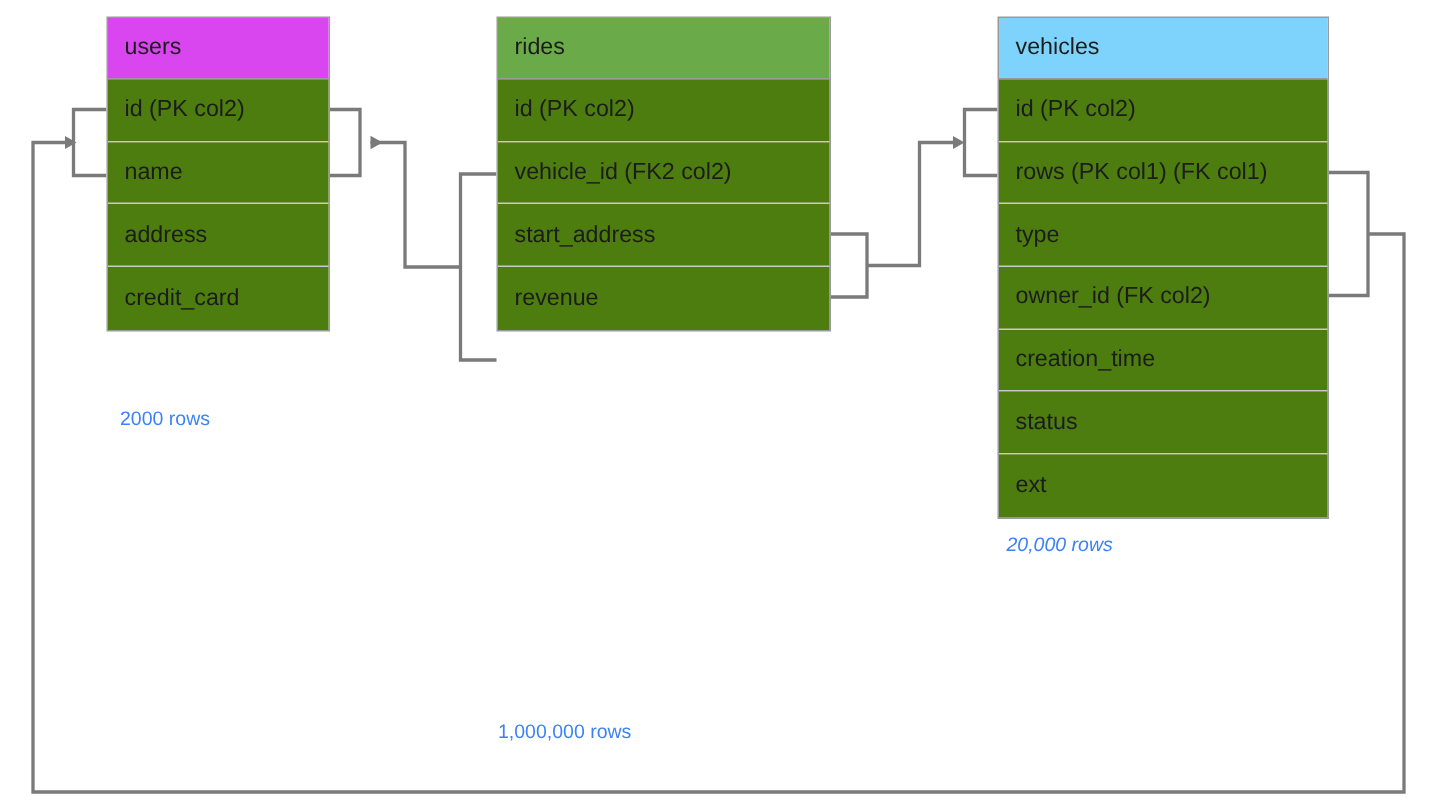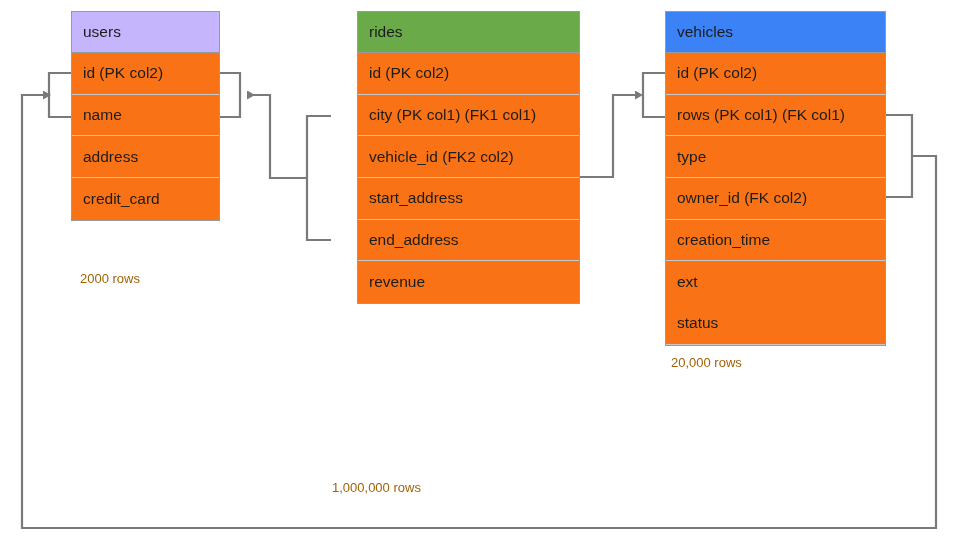--- a/index.html
+++ b/index.html
@@ -41,38 +41,38 @@
   }
   .entity-field {
     box-sizing: border-box;
     height: 41.7px;
     border-bottom: 1px solid #c9c9c9;
     display: flex;
     align-items: center;
     padding-left: 11px;
     font-size: 15.5px;
     color: #1c1c1c;
-    background: #f97316;
+    background: #4d7c0f;
   }
   .entity-field.last {
     border-bottom: none;
   }
   .row-count {
     position: absolute;
     font-size: 13px;
-    color: #a16207;
+    color: #3b82f6;
     white-space: nowrap;
     text-align: center;
   }
   #t-users  { left: 71px;  top: 11px; width: 149px; }
-  #t-rides  { left: 331px; top: 11px; width: 223px; margin-left: 26px; }
+  #t-rides  { left: 331px; top: 11px; width: 223px; }
   #t-vehicles { left: 665px; top: 11px; width: 221px; }
   #rc-users { left: 80px;  top: 271px; }
   #rc-rides { left: 332px; top: 480px; }
-  #rc-vehicles { left: 671px; top: 355px; }
+  #rc-vehicles { left: 671px; top: 355px; font-style: italic; }
 </style>
 </head>
 <body>
 
 <div id="canvas">
 
   <svg class="connectors" viewBox="0 0 960 540" width="960" height="540">
     <defs>
       <marker id="arrL" markerWidth="9" markerHeight="9" refX="8" refY="4.5" orient="auto" markerUnits="userSpaceOnUse">
         <path d="M8,0 L0,4.5 L8,9 z" fill="#7a7a7a"></path>
@@ -97,50 +97,48 @@
 
       <path d="M578,177 L613,177 L613,95 L636,95" marker-end="url(#arrR)"></path>
 
       <path d="M886,115 L912,115 L912,197 L886,197"></path>
 
       <path d="M912,156 L936,156 L936,528 L22,528 L22,95 L44,95" marker-end="url(#arrR)"></path>
     </g>
   </svg>
 
   <div class="entity" id="t-users">
-    <div class="entity-header" style="background:#c4b5fd">
+    <div class="entity-header" style="background:#d946ef">
       <span>users</span>
     </div>
     <div class="entity-field">id (PK col2)</div>
     <div class="entity-field">name</div>
     <div class="entity-field">address</div>
     <div class="entity-field last">credit_card</div>
   </div>
   <div class="row-count" id="rc-users">2000 rows</div>
 
   <div class="entity" id="t-rides">
     <div class="entity-header" style="background:#6aaa49">
       <span>rides</span>
     </div>
     <div class="entity-field">id (PK col2)</div>
-    <div class="entity-field">city (PK col1) (FK1 col1)</div>
     <div class="entity-field">vehicle_id (FK2 col2)</div>
     <div class="entity-field">start_address</div>
-    <div class="entity-field">end_address</div>
     <div class="entity-field last">revenue</div>
   </div>
   <div class="row-count" id="rc-rides">1,000,000 rows</div>
 
   <div class="entity" id="t-vehicles">
-    <div class="entity-header" style="background:#3b82f6">
+    <div class="entity-header" style="background:#7dd3fc">
       <span>vehicles</span>
     </div>
     <div class="entity-field">id (PK col2)</div>
     <div class="entity-field">rows (PK col1) (FK col1)</div>
     <div class="entity-field">type</div>
     <div class="entity-field">owner_id (FK col2)</div>
     <div class="entity-field">creation_time</div>
+    <div class="entity-field">status</div>
     <div class="entity-field last">ext</div>
-    <div class="entity-field">status</div>
   </div>
   <div class="row-count" id="rc-vehicles">20,000 rows</div>
 
 </div>
 
 </body></html>

